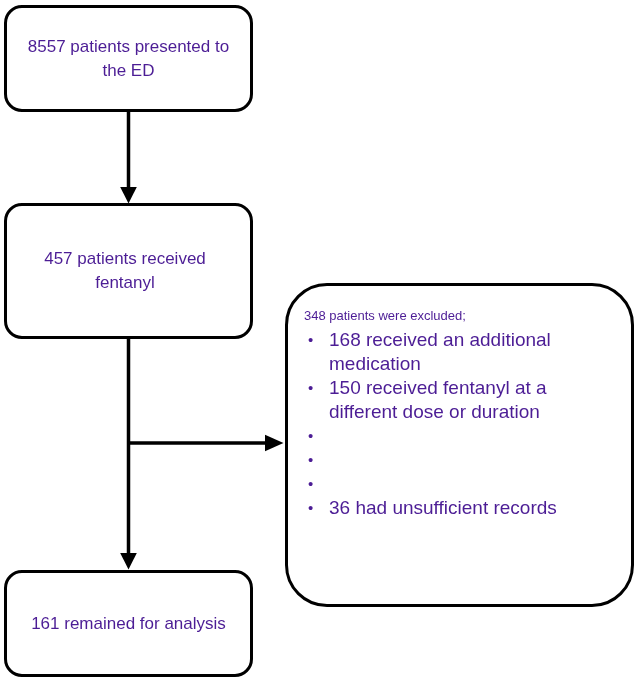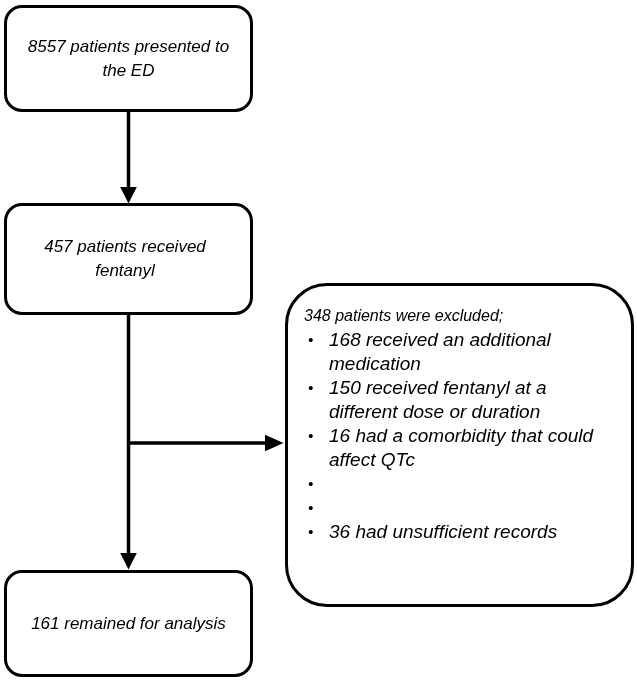--- a/index.html
+++ b/index.html
@@ -5,23 +5,22 @@
   * { margin: 0; padding: 0; box-sizing: border-box; }
   html, body {
     background: #ffffff;
     font-family: "Liberation Sans", sans-serif;
   }
   .canvas {
     position: relative;
     width: 637px;
     height: 686px;
     background: #ffffff;
-    color: #000000;
+    color: #4c1d95;
     overflow: hidden;
-    font-style: italic;
   }
   .arrows {
     position: absolute;
     left: 0; top: 0;
     width: 637px; height: 686px;
     pointer-events: none;
   }
   .node {
     position: absolute;
     background: #ffffff;
@@ -33,32 +32,32 @@
     left: 4px;
     width: 249px;
     border-radius: 18px;
     display: flex;
     align-items: center;
     justify-content: center;
     text-align: center;
     padding: 6px 14px;
   }
   #node-presented { top: 5px;   height: 107px; }
-  #node-fentanyl  { top: 203px; height: 112px; padding-left: 7px; }
+  #node-fentanyl  { top: 203px; height: 136px; padding-left: 7px; }
   #node-analysis  { top: 570px; height: 107px; }
   .node.exclusion {
     left: 285px;
     top: 283px;
     width: 349px;
     height: 324px;
     border-radius: 42px;
     padding: 18px 16px 14px 16px;
   }
   .excl-title {
-    font-size: 16px;
+    font-size: 13px;
     line-height: 24px;
   }
   .bullet-row {
     display: flex;
     align-items: flex-start;
     padding-left: 4px;
   }
   .bullet-glyph {
     width: 21px;
     flex: 0 0 21px;
@@ -110,21 +109,20 @@
       <span class="bullet-text">168 received an additional medication</span>
     </div>
 
     <div class="bullet-row">
       <span class="bullet-glyph">•</span>
       <span class="bullet-text">150 received fentanyl at a different dose or duration</span>
     </div>
 
     <div class="bullet-row">
       <span class="bullet-glyph">•</span>
-      <span class="bullet-text">16 had a comorbidity that could affect QTc</span>
     </div>
 
     <div class="bullet-row">
       <span class="bullet-glyph">•</span>
     </div>
 
     <div class="bullet-row">
       <span class="bullet-glyph">•</span>
     </div>
 

